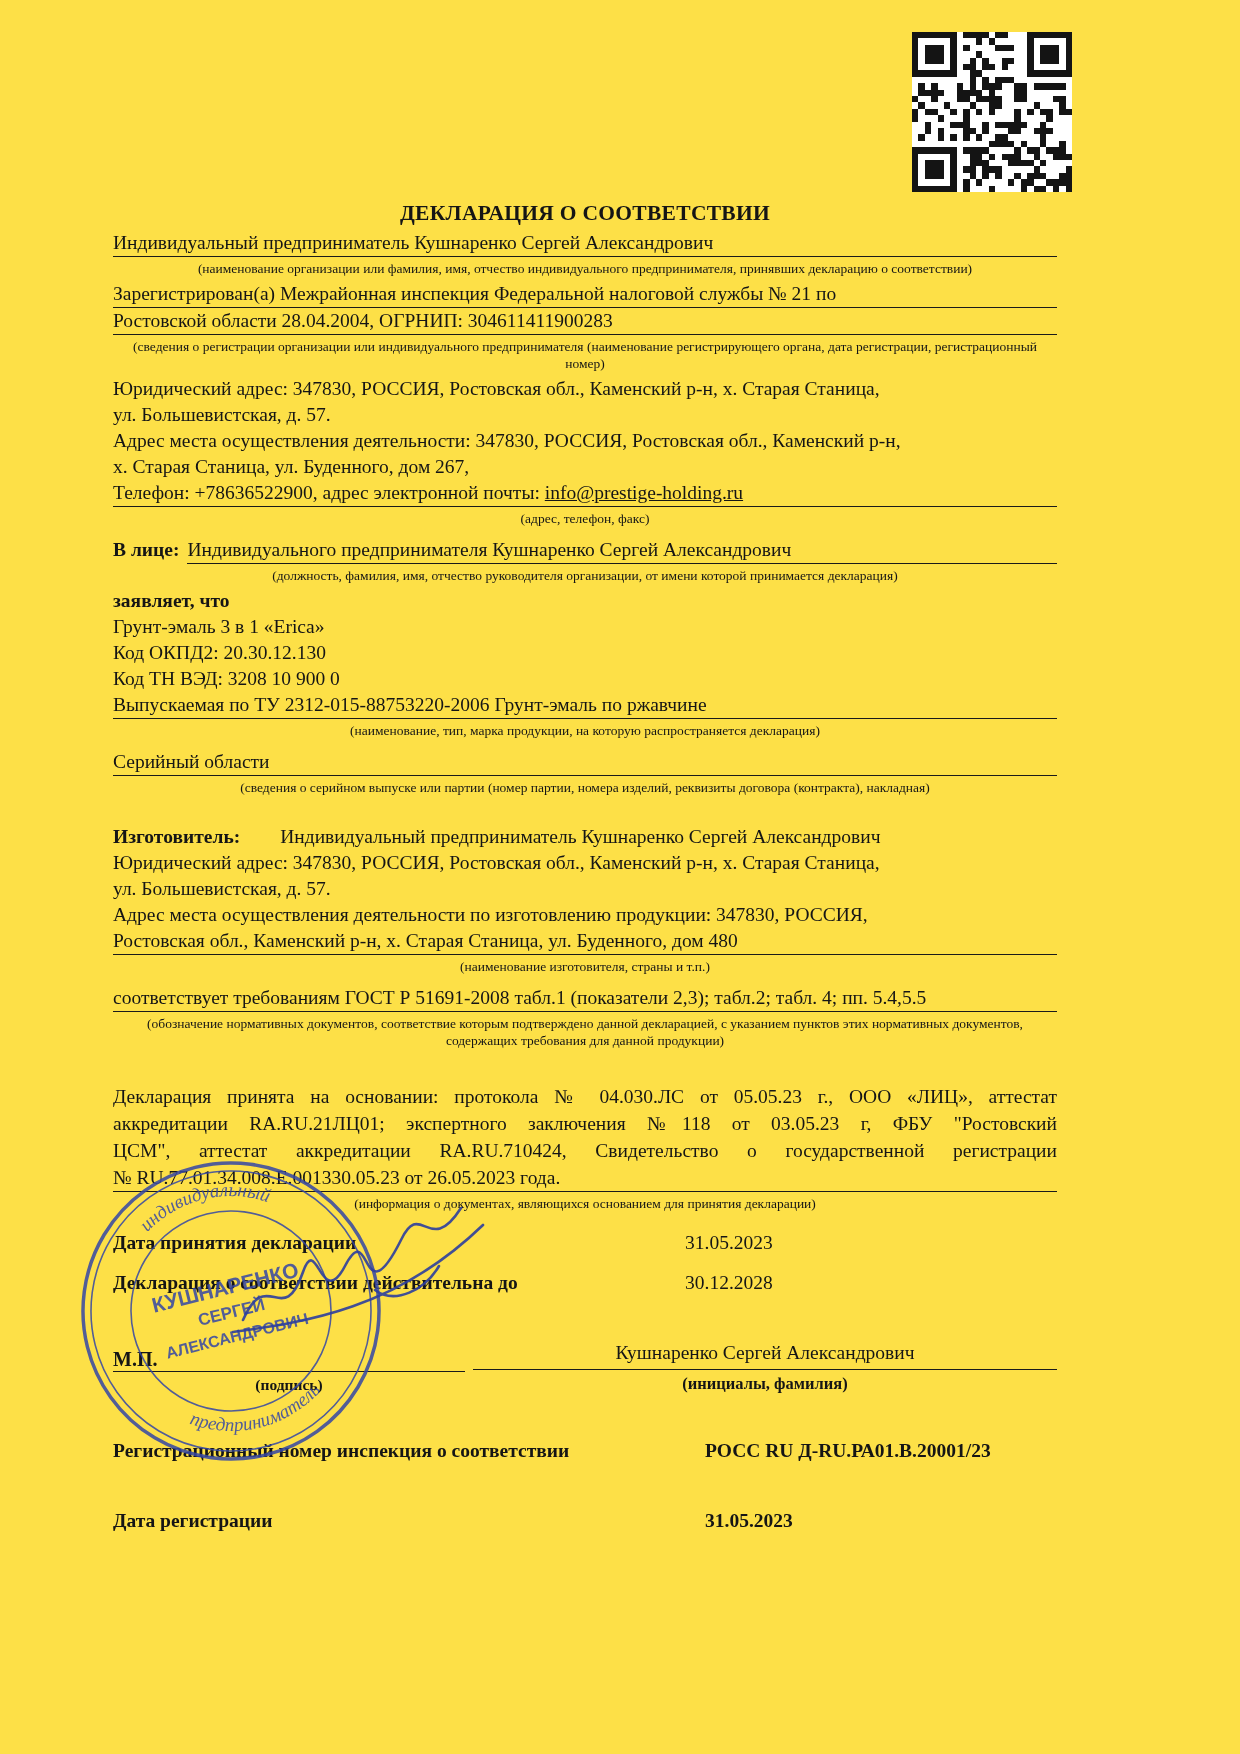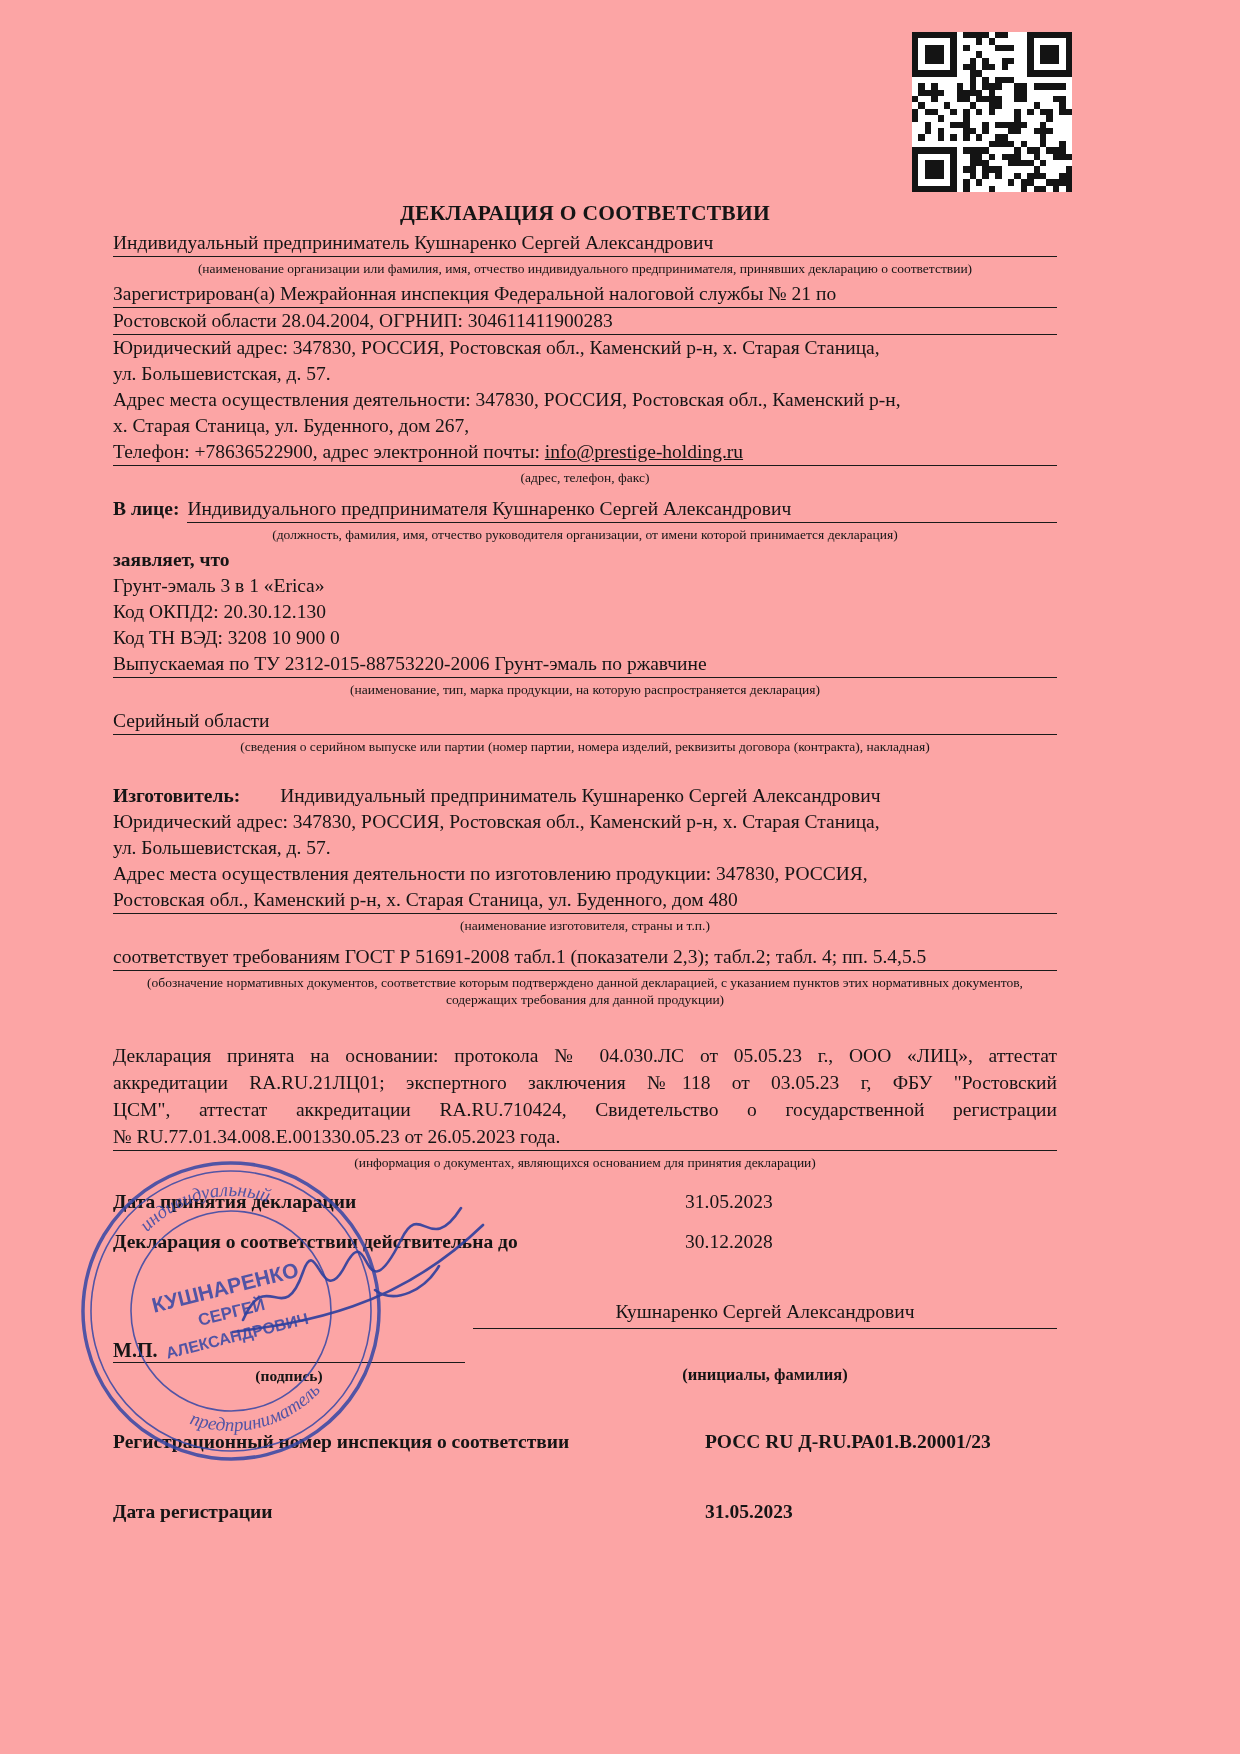--- a/index.html
+++ b/index.html
@@ -2,21 +2,21 @@
 <html><head>
 <meta charset="utf-8">
 <style>
   * { margin: 0; padding: 0; box-sizing: border-box; }
   html, body { background: #e8e8e8; }
   body { font-family: "Liberation Serif", serif; color: #151515; }
   .page {
     position: relative;
     width: 1240px;
     height: 1754px;
-    background: #fca5a5;
+    background: #fde047;
     margin: 0 auto;
     overflow: hidden;
   }
   .content {
     position: absolute;
     left: 113px;
     top: 200px;
     width: 944px;
   }
   .title {
@@ -75,21 +75,20 @@
     text-align: center;
     font-size: 19.5px;
     padding-bottom: 5px;
     border-bottom: 1.6px solid #1a1a1a;
   }
   .sig-name-caption {
     text-align: center;
     font-weight: bold;
     font-size: 16.5px;
     padding-top: 4px;
-    margin-top: 32px;
   }
   .footer-row { display: flex; margin-top: 44px; font-size: 19.5px; line-height: 26px; }
   .footer-label { width: 592px; font-weight: bold; }
   .footer-value { font-weight: bold; }
   .qr {
     position: absolute;
     top: 32px;
     left: 912px;
     width: 160px;
     height: 160px;
@@ -323,20 +322,21 @@
 
   <div class="content">
 
     <div class="title">ДЕКЛАРАЦИЯ О СООТВЕТСТВИИ</div>
 
     <div class="line u">Индивидуальный предприниматель Кушнаренко Сергей Александрович</div>
     <div class="caption">(наименование организации или фамилия, имя, отчество индивидуального предпринимателя, принявших декларацию о соответствии)</div>
 
     <div class="line u">Зарегистрирован(а) Межрайонная инспекция Федеральной налоговой службы № 21 по</div>
     <div class="line u">Ростовской области 28.04.2004, ОГРНИП: 304611411900283</div>
+    <div class="caption">(сведения о регистрации организации или индивидуального предпринимателя (наименование регистрирующего органа, дата регистрации, регистрационный номер)</div>
 
     <div class="line">Юридический адрес: 347830, РОССИЯ, Ростовская обл., Каменский р-н, х. Старая Станица,</div>
     <div class="line">ул. Большевистская, д. 57.</div>
     <div class="line">Адрес места осуществления деятельности: 347830, РОССИЯ, Ростовская обл., Каменский р-н,</div>
     <div class="line">х. Старая Станица, ул. Буденного, дом 267,</div>
     <div class="line u"><span>Телефон: +78636522900, адрес электронной почты: </span><span class="email">info@prestige-holding.ru</span></div>
     <div class="caption">(адрес, телефон, факс)</div>
 
     <div class="split-row mt6">
       <span class="line bold split-label">В лице:</span>

